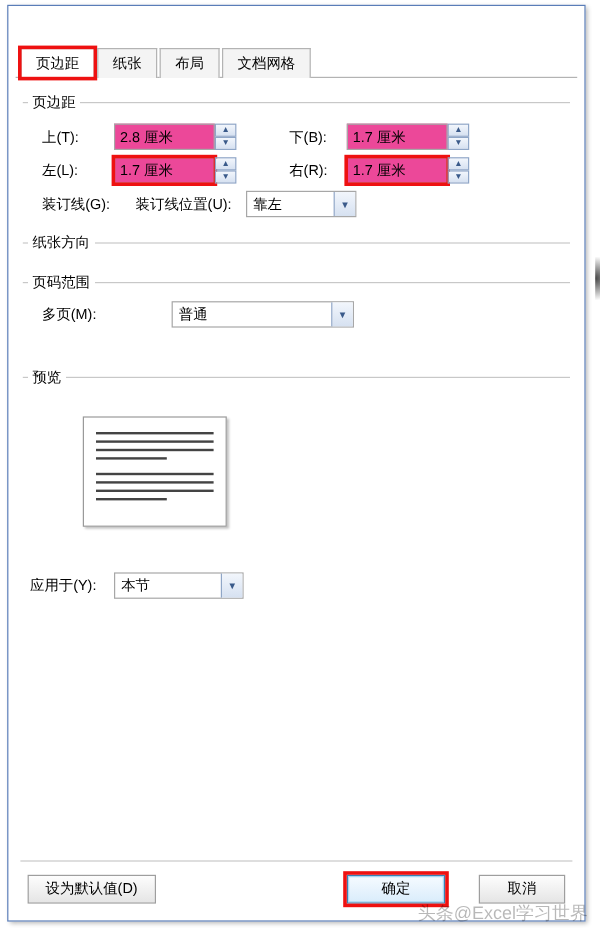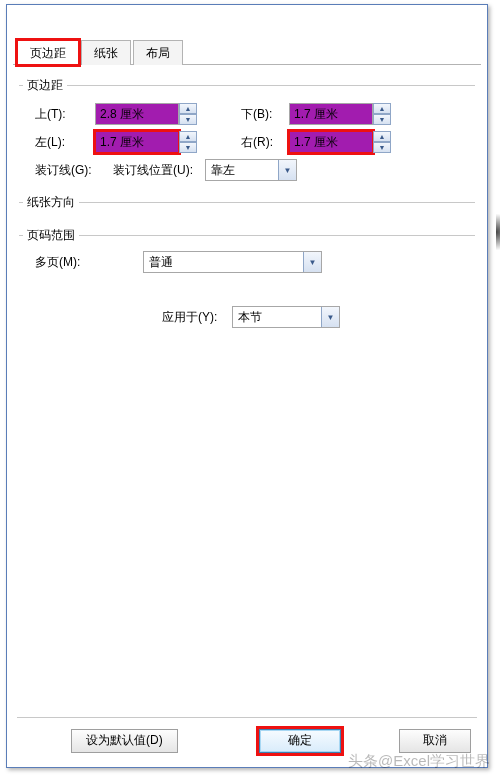--- a/index.html
+++ b/index.html
@@ -75,21 +75,21 @@
     border-top: 1px solid #c8c8c8;
     margin: 8px 2px 4px 2px;
     padding: 6px 4px 2px 4px;
   }
   fieldset.grp > legend { padding: 0 4px; color:#000; font-size:12px; }
   .row { display:flex; align-items:center; height:28px; }
   .lbl { width: 72px; padding-left: 12px; }
   .spinwrap { position:relative; width: 106px; height:22px; display:flex; }
   .spinwrap input {
     width: 84px; height:22px; border:1px solid #a7a7a7; padding:2px 4px;
-    font-size:12px; background:#a21caf;
+    font-size:12px; background:#ec4899;
   }
   .spinwrap .sp {
     width:18px; display:flex; flex-direction:column;
   }
   .spinwrap .sp button {
     flex:1; border:1px solid #8fa6c7; background:linear-gradient(#f2f6fc,#d6e1f1);
     font-size:7px; line-height:1; padding:0; color:#3a5a8a;
   }
   .spinwrap.hl input { outline:3px solid #e11; outline-offset:-1px; }
   .gap { width: 28px; }
@@ -123,46 +123,47 @@
   .preview-box .ln { height:2px; background:#444; margin-bottom:5px; }
   .preview-box .ln.short { width:60%; }
   .footerbar {
     position:absolute; left:4px; right:4px; bottom:4px; height:40px;
     border-top:1px solid #c8c8c8; display:flex; align-items:center;
     justify-content:space-between; padding: 6px 6px 0 6px;
   }
   button.btn {
     height:24px; padding:0 14px; border:1px solid #9e9e9e;
     background:linear-gradient(#fdfdfd,#e5e5e5);
-    font-size:12px; font-family:inherit;margin-left:48px;
+    font-size:12px; font-family:inherit;
   }
   button.btn.hl { outline:3px solid #e11; outline-offset:0; }
   button.btn.focus {
     border:1px solid #3c7fb1;
     box-shadow: inset 0 0 0 1px #a7d7f3;
     background:linear-gradient(#f6fbff,#d9ecfb);
   }
-  .applyrow { display:flex; align-items:center; padding:22px 0 0 6px;justify-content:center; }
+  .applyrow { display:flex; align-items:center; padding:22px 0 0 6px; }
   .watermark {
     position:absolute; right:10px; bottom:4px; font-size:15px;
     color: rgba(0,0,0,0.28); pointer-events:none;
   }
   .rt-edge { position:absolute; right:0; top:214px; width:4px; height:36px;
     background:radial-gradient(circle at left,#444,rgba(0,0,0,0)); }
 </style>
 </head>
 <body>
 
 <div class="window">
 
   <div class="client">
     <div class="tabbar">
       <div class="tab active hl"><span>页边距</span></div>
       <div class="tab"><span>纸张</span></div>
       <div class="tab"><span>布局</span></div>
+      <div class="tab"><span>文档网格</span></div>
     </div>
 
     <div class="panel">
 
       <fieldset class="grp">
         <legend>页边距</legend>
 
         <div class="row">
           <div class="lbl">上(T):</div>
           <div class="spinwrap">
@@ -216,41 +217,55 @@
 
       <fieldset class="grp">
         <legend>纸张方向</legend>
       </fieldset>
 
       <fieldset class="grp">
         <legend>页码范围</legend>
         <div class="row" style="padding:6px 0 10px 0">
           <div class="lbl" style="width:84px">多页(M):</div>
           <div style="width:36px"></div>
-          <div class="combo" style="width:179px">
+          <div class="combo" style="width:152px">
             <span>普通</span>
             <div class="cbtn">▼</div>
           </div>
         </div>
       </fieldset>
 
+      <fieldset class="grp" style="margin-top:26px">
+        <legend>预览</legend>
+        <div class="preview-box">
+          <div class="ln"></div>
+            <div class="ln"></div>
+            <div class="ln"></div>
+          <div class="ln short"></div>
+          <div style="height:6px"></div>
+          <div class="ln"></div>
+            <div class="ln"></div>
+            <div class="ln"></div>
+          <div class="ln short"></div>
+        </div>
+      </fieldset>
 
       <div class="applyrow">
         <div style="width:72px;padding-left:2px">应用于(Y):</div>
         <div class="combo" style="width:108px">
           <span>本节</span>
           <div class="cbtn">▼</div>
         </div>
       </div>
 
     </div>
 
     <div class="footerbar">
       <button class="btn"><span>设为默认值(D)</span></button>
-      <div style="display:flex;gap:10px">
+      <div style="display:flex;gap:28px">
         <button class="btn focus hl" style="width:82px"><span>确定</span></button>
         <button class="btn" style="width:72px"><span>取消</span></button>
       </div>
     </div>
   </div>
 </div>
 
 <div class="rt-edge"></div>
 <div class="watermark">头条@Excel学习世界</div>
 

